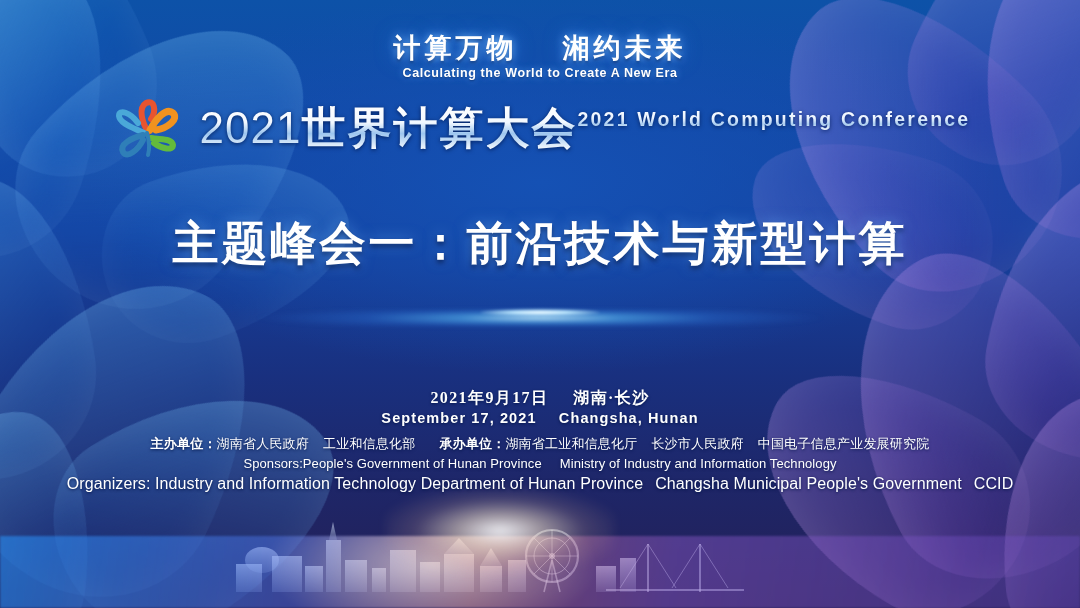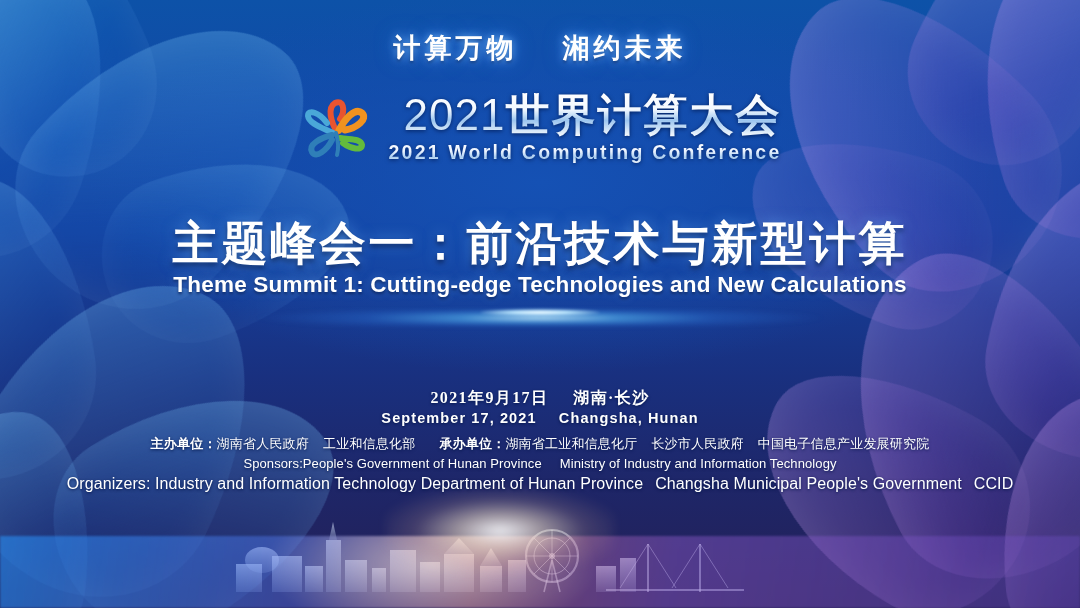--- a/index.html
+++ b/index.html
@@ -76,21 +76,21 @@
   .slogan-en{
     top:66px;font-size:12.5px;font-weight:700;letter-spacing:.6px;color:#ffffff;
     text-shadow:0 0 7px rgba(90,170,255,.85),0 1px 2px rgba(0,25,80,.8);
   }
 
   .logo-row{
     position:absolute;top:92px;left:0;right:0;
     display:flex;align-items:center;justify-content:center;gap:14px;
   }
   .logo-mark{width:76px;height:72px;flex:none;}
-  .confname{display:flex;flex-direction:column;align-items:flex-end;}
+  .confname{display:flex;flex-direction:row;align-items:flex-start;}
   .conf-cn{
     font-size:44px;font-weight:800;letter-spacing:2px;line-height:1.04;
     background:linear-gradient(180deg,#ffffff 0%,#f2f8ff 38%,#9dc6ef 62%,#ffffff 100%);
     -webkit-background-clip:text;background-clip:text;color:transparent;
     filter:drop-shadow(0 1px 2px rgba(0,25,80,.85));
   }
   .conf-cn .yr{font-weight:400;letter-spacing:1px;}
   .conf-en{
     margin-top:3px;font-size:19.5px;font-weight:700;letter-spacing:2.2px;
     background:linear-gradient(180deg,#ffffff 0%,#eaf3ff 45%,#a9cdf0 70%,#ffffff 100%);
@@ -207,40 +207,40 @@
     </svg>
     <div class="road"></div>
     <div class="glow-center"></div>
   </div>
 
   <div class="center-col slogan-cn">
     <span>计算万物</span>
     <span class="gap"></span>
     <span>湘约未来</span>
   </div>
+  <div class="center-col slogan-en">Calculating the World to Create A New Era</div>
 
   <div class="logo-row">
     <svg class="logo-mark" viewBox="0 0 76 72">
       <path d="M38 40 C32 30 28 16 36 11 C44 7 47 18 41 27" fill="none" stroke="#e8542f" stroke-width="6" stroke-linecap="round"></path>
       <path d="M40 38 C46 27 56 15 63 21 C69 27 58 36 46 38" fill="none" stroke="#f0921f" stroke-width="7" stroke-linecap="round"></path>
       <path d="M34 41 C24 36 10 32 9 24 C9 17 20 20 28 31" fill="none" stroke="#4aa8d8" stroke-width="6" stroke-linecap="round"></path>
       <path d="M33 43 C22 46 9 52 13 60 C17 67 28 58 33 48" fill="none" stroke="#2f7fb8" stroke-width="6" stroke-linecap="round"></path>
       <path d="M41 46 C50 48 62 46 63 53 C63 59 52 57 44 51" fill="none" stroke="#63bb3c" stroke-width="6" stroke-linecap="round"></path>
       <path d="M37 41 C39 48 40 56 38 63" fill="none" stroke="#2f7fb8" stroke-width="4" stroke-linecap="round"></path>
     </svg>
     <div class="confname">
       <div class="conf-cn">
         <span class="yr">2021</span><span>世界计算大会</span>
       </div>
       <div class="conf-en">2021 World Computing Conference</div>
     </div>
   </div>
 
   <div class="center-col summit-cn">主题峰会一：前沿技术与新型计算</div>
-  <div class="center-col summit-en">Theme Summit 1: Cutting-edge Technologies and New Calculations</div>
 
   <div class="center-col date-cn">
     <span>2021年9月17日</span>
     <span class="gap" style="display:inline-block;width:14px;"></span>
     <span>湖南·长沙</span>
   </div>
   <div class="center-col date-en">
     <span>September 17, 2021</span>
     <span class="gap" style="display:inline-block;width:12px;"></span>
     <span>Changsha, Hunan</span>

